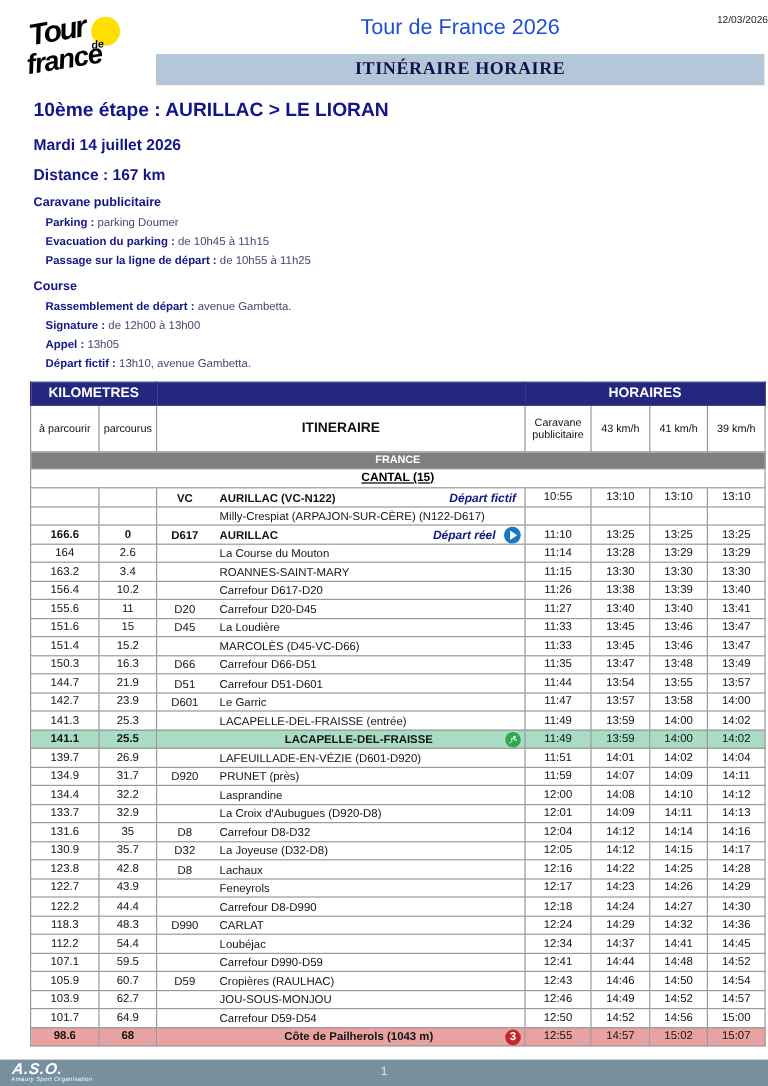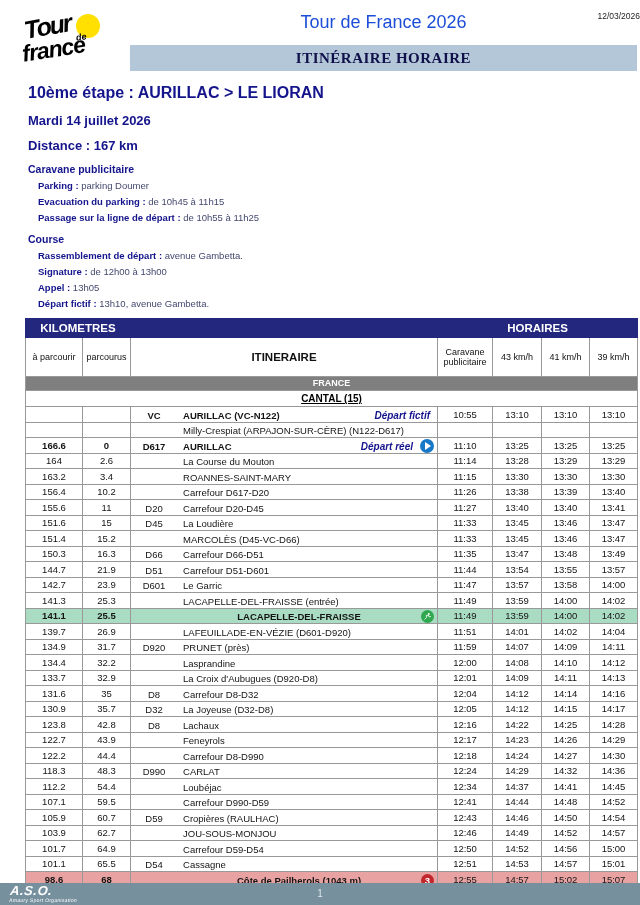--- a/index.html
+++ b/index.html
@@ -601,35 +601,20 @@
         <span class="road"></span>
         <span class="loc">Carrefour D59-D54</span>
 
       </div>
     </td>
     <td class="t">12:50</td>
     <td class="t">14:52</td>
     <td class="t">14:56</td>
     <td class="t">15:00</td>
   </tr>
-          <tr>
-    <td class="c-km">101.1</td>
-    <td class="c-km">65.5</td>
-    <td class="itin-cell">
-      <div class="itin-flex">
-        <span class="road">D54</span>
-        <span class="loc">Cassagne</span>
-
-      </div>
-    </td>
-    <td class="t">12:51</td>
-    <td class="t">14:53</td>
-    <td class="t">14:57</td>
-    <td class="t">15:01</td>
-  </tr>
           <tr class="hl-pink bold-row">
     <td class="c-km">98.6</td>
     <td class="c-km">68</td>
     <td class="itin-cell">
       <div class="itin-flex">
         <span class="road"></span>
         <span class="loc">Côte de Pailherols (1043 m)</span>
 
         <span class="badge climb">3</span>
       </div>

